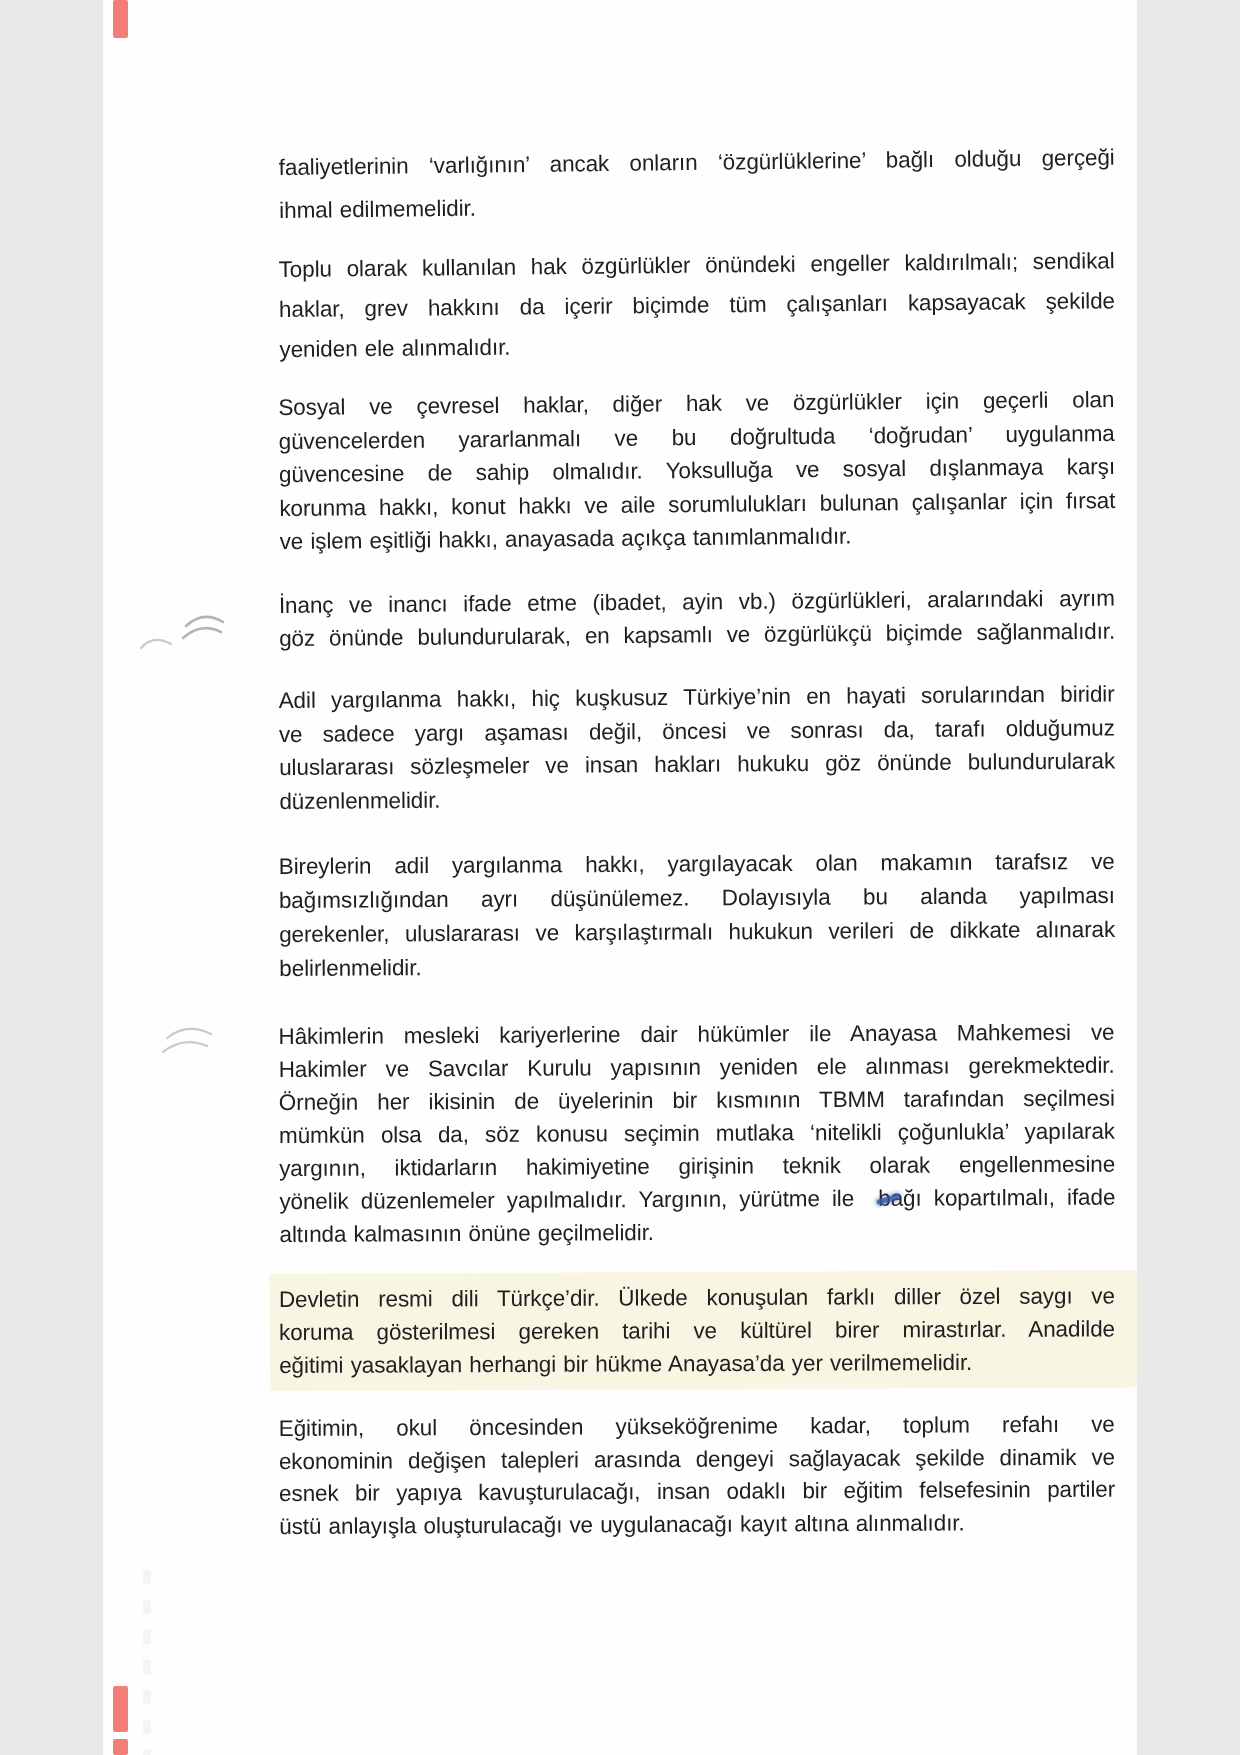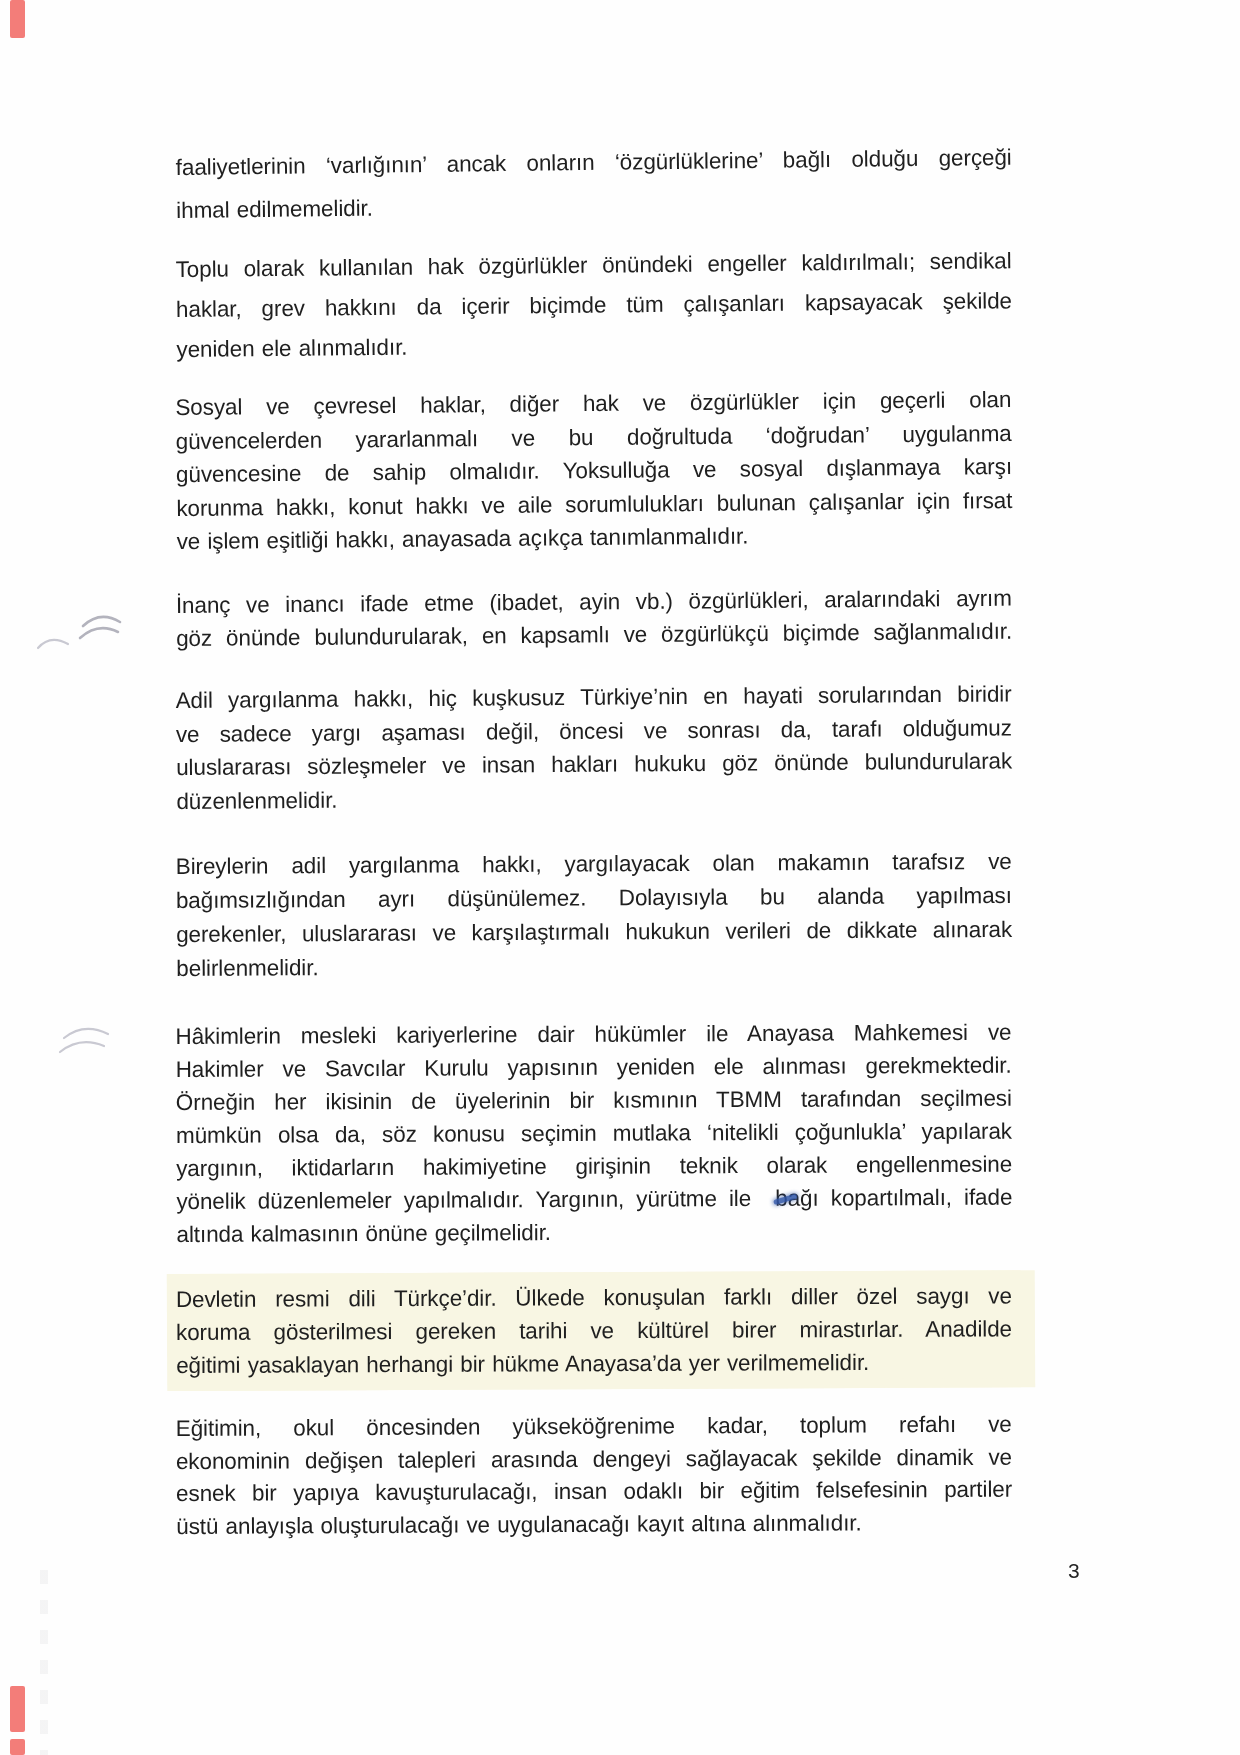--- a/index.html
+++ b/index.html
@@ -1,19 +1,19 @@
 <!DOCTYPE html>
 <html lang="tr"><head>
 <meta charset="utf-8">
 <title>Scanned Document Page</title>
 <style>
   html,body { margin:0; padding:0; background:#e9e9e9; }
   .page {
     position:relative;
-    width:1240px; height:1755px;
+    width:1034px; height:1755px;
     margin:0 auto;
     background:#fefefe;
     overflow:hidden;
     font-family:"Liberation Sans","DejaVu Sans",sans-serif;
     color:#1f1f1f;
   }
   
   .p {
     position:absolute;
     left:176px; width:836px;

